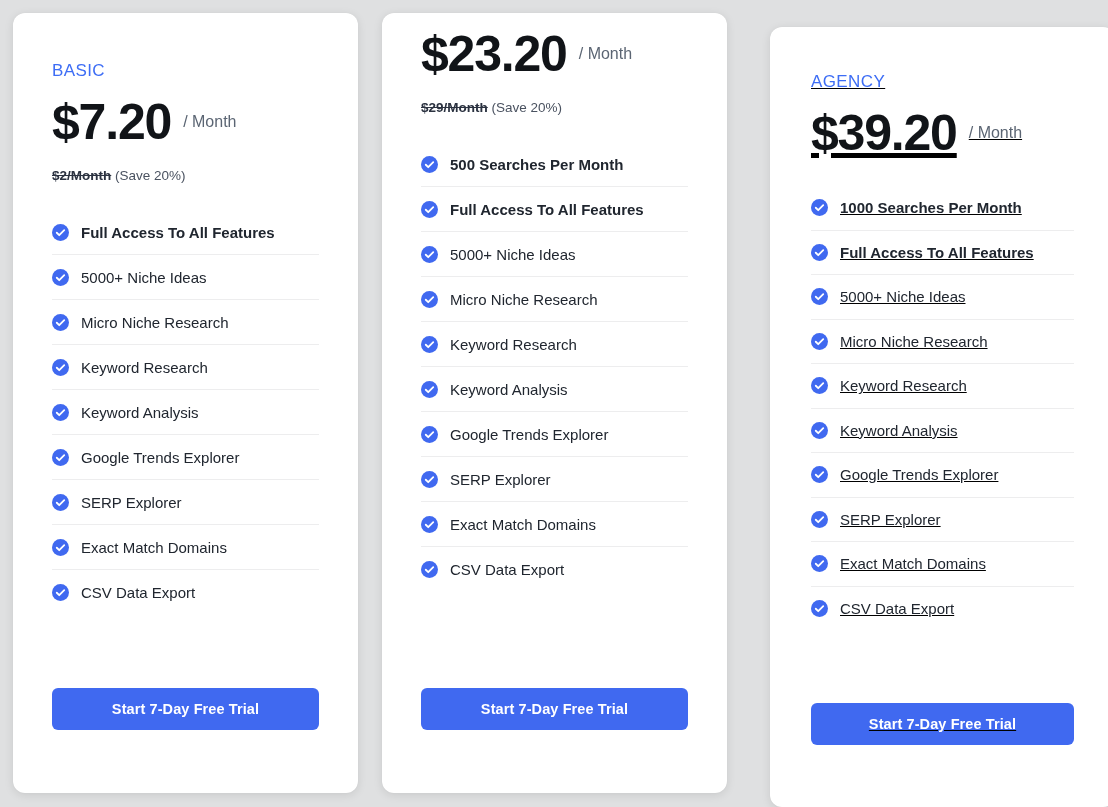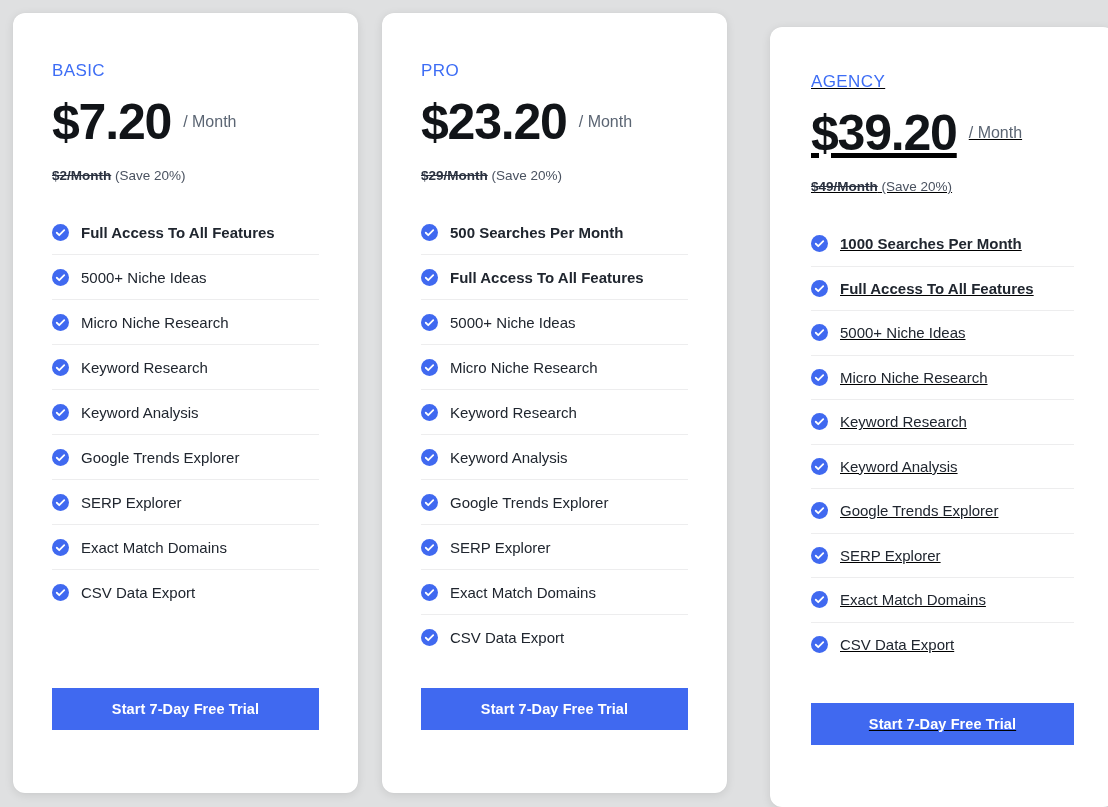--- a/index.html
+++ b/index.html
@@ -120,21 +120,21 @@
   .card--basic .cta-wrap,
   .card--pro .cta-wrap { padding-bottom: 63px; }
   .card--agency .cta-wrap { padding-bottom: 62px; }
 
   .cta-button {
     display: block;
     width: 100%;
     background: #4069f0;
     color: #ffffff;
     border: none;
-    border-radius: 0;
+    border-radius: 6px;
     height: 42px;
     font-size: 14.5px;
     font-weight: 700;
     font-family: "Liberation Sans", sans-serif;
     cursor: pointer;
     letter-spacing: 0.1px;
   }
 </style>
 </head>
 <body>
@@ -213,21 +213,20 @@
             <span>CSV Data Export</span>
           </li>
         </ul>
         <div class="cta-wrap">
           <button class="cta-button">Start 7-Day Free Trial</button>
         </div>
       </div>
     </div>
     <div class="card card--pro">
       <div class="card-inner">
-        <div class="plan-name">PRO</div>
         <div class="price-row">
           <span class="price-amount">$23.20</span>
           <span class="price-period">/ Month</span>
         </div>
         <div class="price-old"><span class="struck">$29/Month</span><span> (Save 20%)</span></div>
         <ul class="features">
           <li class="feature feature--bold">
             <span class="check-icon"><svg viewBox="0 0 20 20" xmlns="http://www.w3.org/2000/svg" aria-hidden="true">
                 <circle cx="10" cy="10" r="10" fill="#4069f0"></circle>
                 <path d="M5.6 10.3l2.9 2.9 5.9-6.0" fill="none" stroke="#ffffff" stroke-width="2.1" stroke-linecap="round" stroke-linejoin="round"></path>
@@ -303,21 +302,20 @@
         </div>
       </div>
     </div>
     <div class="card card--agency">
       <div class="card-inner">
         <div class="plan-name">AGENCY</div>
         <div class="price-row">
           <span class="price-amount">$39.20</span>
           <span class="price-period">/ Month</span>
         </div>
-        <div class="price-old"><span class="struck">$49/Month</span><span> (Save 20%)</span></div>
         <ul class="features">
           <li class="feature feature--bold">
             <span class="check-icon"><svg viewBox="0 0 20 20" xmlns="http://www.w3.org/2000/svg" aria-hidden="true">
                 <circle cx="10" cy="10" r="10" fill="#4069f0"></circle>
                 <path d="M5.6 10.3l2.9 2.9 5.9-6.0" fill="none" stroke="#ffffff" stroke-width="2.1" stroke-linecap="round" stroke-linejoin="round"></path>
               </svg></span>
             <span>1000 Searches Per Month</span>
           </li>
           <li class="feature feature--bold">
             <span class="check-icon"><svg viewBox="0 0 20 20" xmlns="http://www.w3.org/2000/svg" aria-hidden="true">

